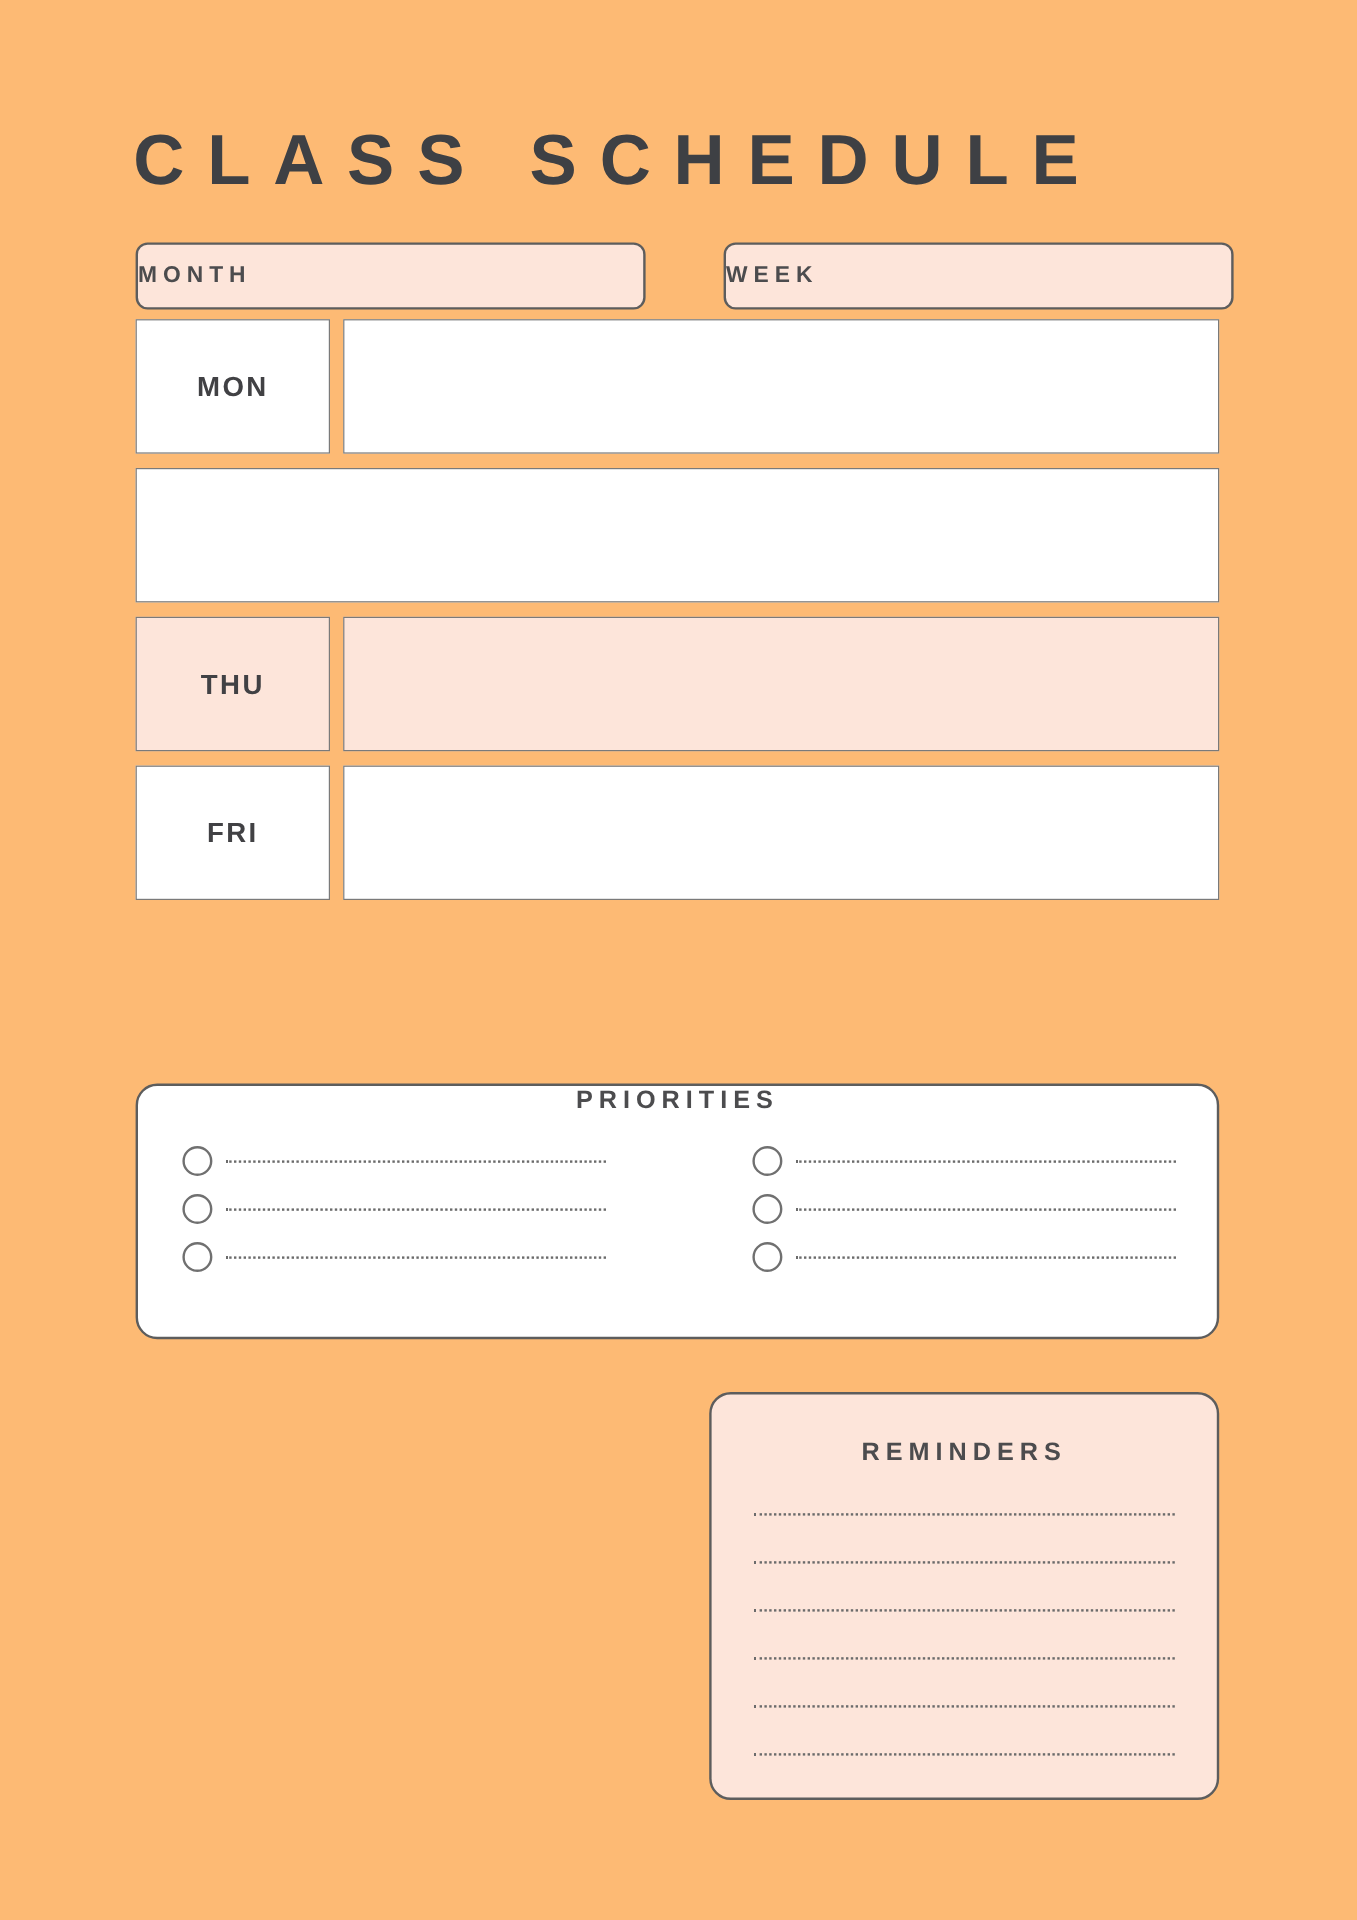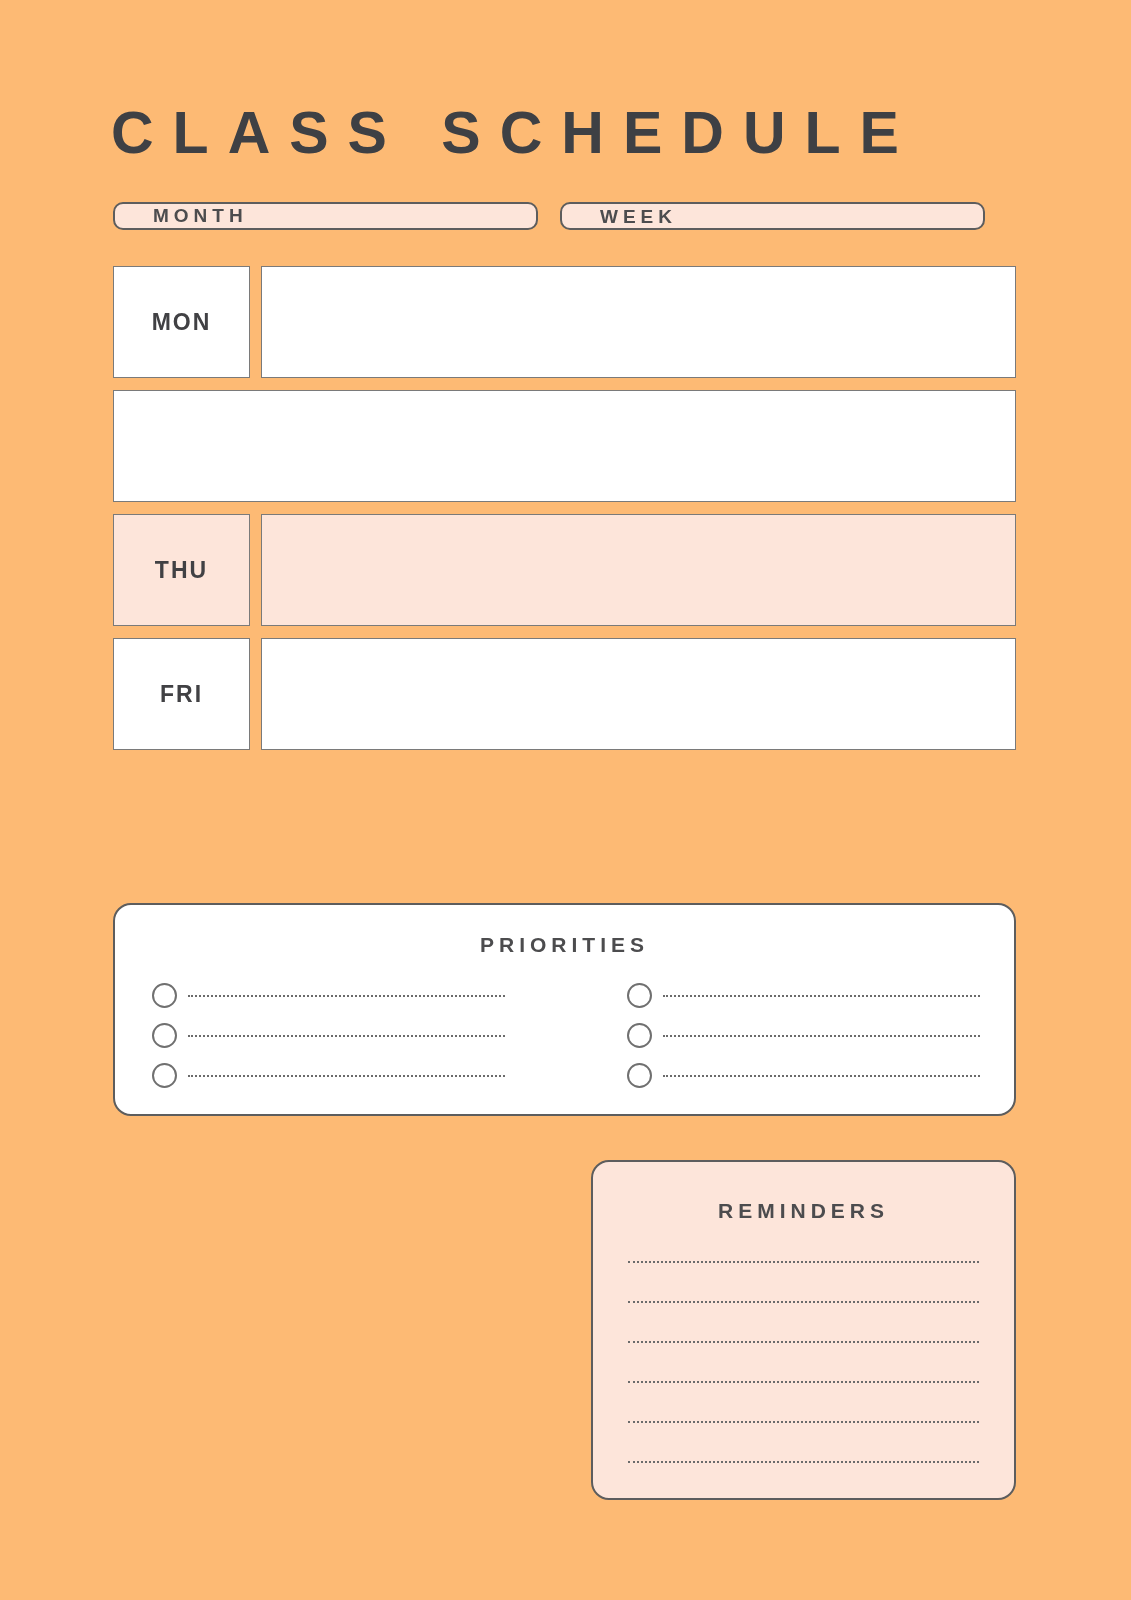--- a/index.html
+++ b/index.html
@@ -25,30 +25,29 @@
     font-weight: bold;
     letter-spacing: 19px;
     color: #3e4044;
     white-space: nowrap;
   }
 
   
   .pill {
     position: absolute;
     top: 202px;
-    height: 28px;
+    height: 56px;
     background: #fde5da;
     border: 2px solid #5d5d5d;
     border-radius: 10px;
     display: flex;
     align-items: center;
-    padding-left: 38px;
   }
   .pill-month { left: 113px;  width: 425px; }
-  .pill-week  { left: 560px;  width: 425px; align-items: flex-end; }
+  .pill-week  { left: 603px;  width: 425px; }
   .pill-label {
     font-size: 19px;
     font-weight: bold;
     letter-spacing: 5px;
     color: #4c4c4e;
   }
 
   
   .schedule {
     position: absolute;
@@ -61,21 +60,21 @@
     gap: 11px;
     height: 112px;
     margin-bottom: 12px;
   }
   .day-row:last-child { margin-bottom: 0; }
   .cell {
     border: 1.5px solid #7a7a7a;
     background: #ffffff;
   }
   .day-label-cell {
-    width: 137px;
+    width: 162px;
     flex: none;
     display: flex;
     align-items: center;
     justify-content: center;
   }
   .day-content-cell { flex: 1; }
   .day-row.highlight .cell { background: #fde5da; }
   .day-label {
     font-size: 23px;
     font-weight: bold;
@@ -95,21 +94,21 @@
     border-radius: 18px;
   }
   .section-title {
     text-align: center;
     font-size: 21px;
     line-height: 24px;
     font-weight: bold;
     letter-spacing: 5px;
     color: #4c4c4e;
   }
-  .priorities-box .section-title { margin-top: 28px; }
+  .priorities-box .section-title { }
   .pri-grid {
     display: grid;
     grid-template-columns: 1fr 1fr;
     column-gap: 122px;
     row-gap: 15px;
     margin: 26px 34px 0 37px;
   }
   .pri-item {
     display: flex;
     align-items: center;

